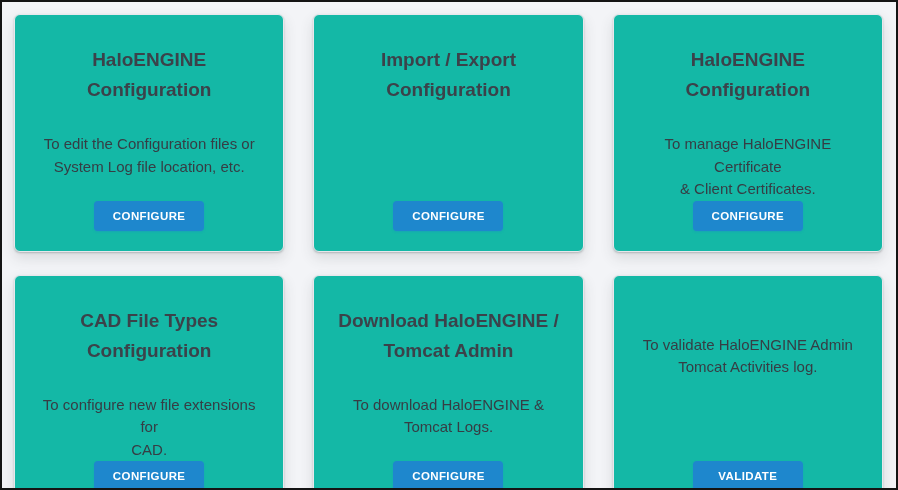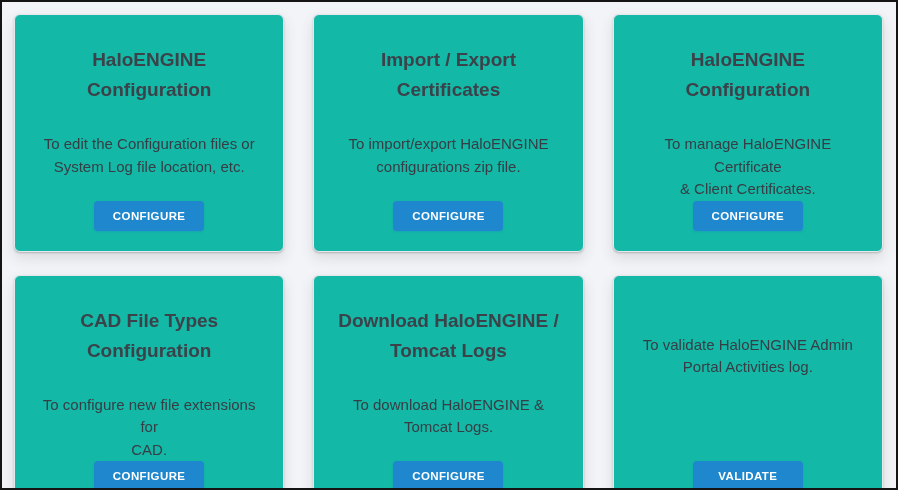--- a/index.html
+++ b/index.html
@@ -70,48 +70,46 @@
   <section class="card">
     <h2 class="card-title">HaloENGINE
 Configuration</h2>
     <p class="card-desc">To edit the Configuration files or
 System Log file location, etc.</p>
     <button class="card-btn">CONFIGURE</button>
   </section>
 
   <section class="card">
     <h2 class="card-title">Import / Export
-Certificates</h2>
-    <p class="card-desc">To import/export HaloENGINE
-configurations zip file.</p>
+Configuration</h2>
     <button class="card-btn">CONFIGURE</button>
   </section>
 
   <section class="card">
     <h2 class="card-title">HaloENGINE Configuration</h2>
     <p class="card-desc">To manage HaloENGINE Certificate
 &amp; Client Certificates.</p>
     <button class="card-btn">CONFIGURE</button>
   </section>
 
   <section class="card">
     <h2 class="card-title">CAD File Types
 Configuration</h2>
     <p class="card-desc">To configure new file extensions for
 CAD.</p>
     <button class="card-btn">CONFIGURE</button>
   </section>
 
   <section class="card">
     <h2 class="card-title">Download HaloENGINE /
-Tomcat Logs</h2>
+Tomcat Admin</h2>
     <p class="card-desc">To download HaloENGINE &amp;
 Tomcat Logs.</p>
     <button class="card-btn">CONFIGURE</button>
   </section>
 
   <section class="card">
     <p class="card-desc">To validate HaloENGINE Admin
-Portal Activities log.</p>
+Tomcat Activities log.</p>
     <button class="card-btn">VALIDATE</button>
   </section>
 
 </main>
 
 </body></html>

